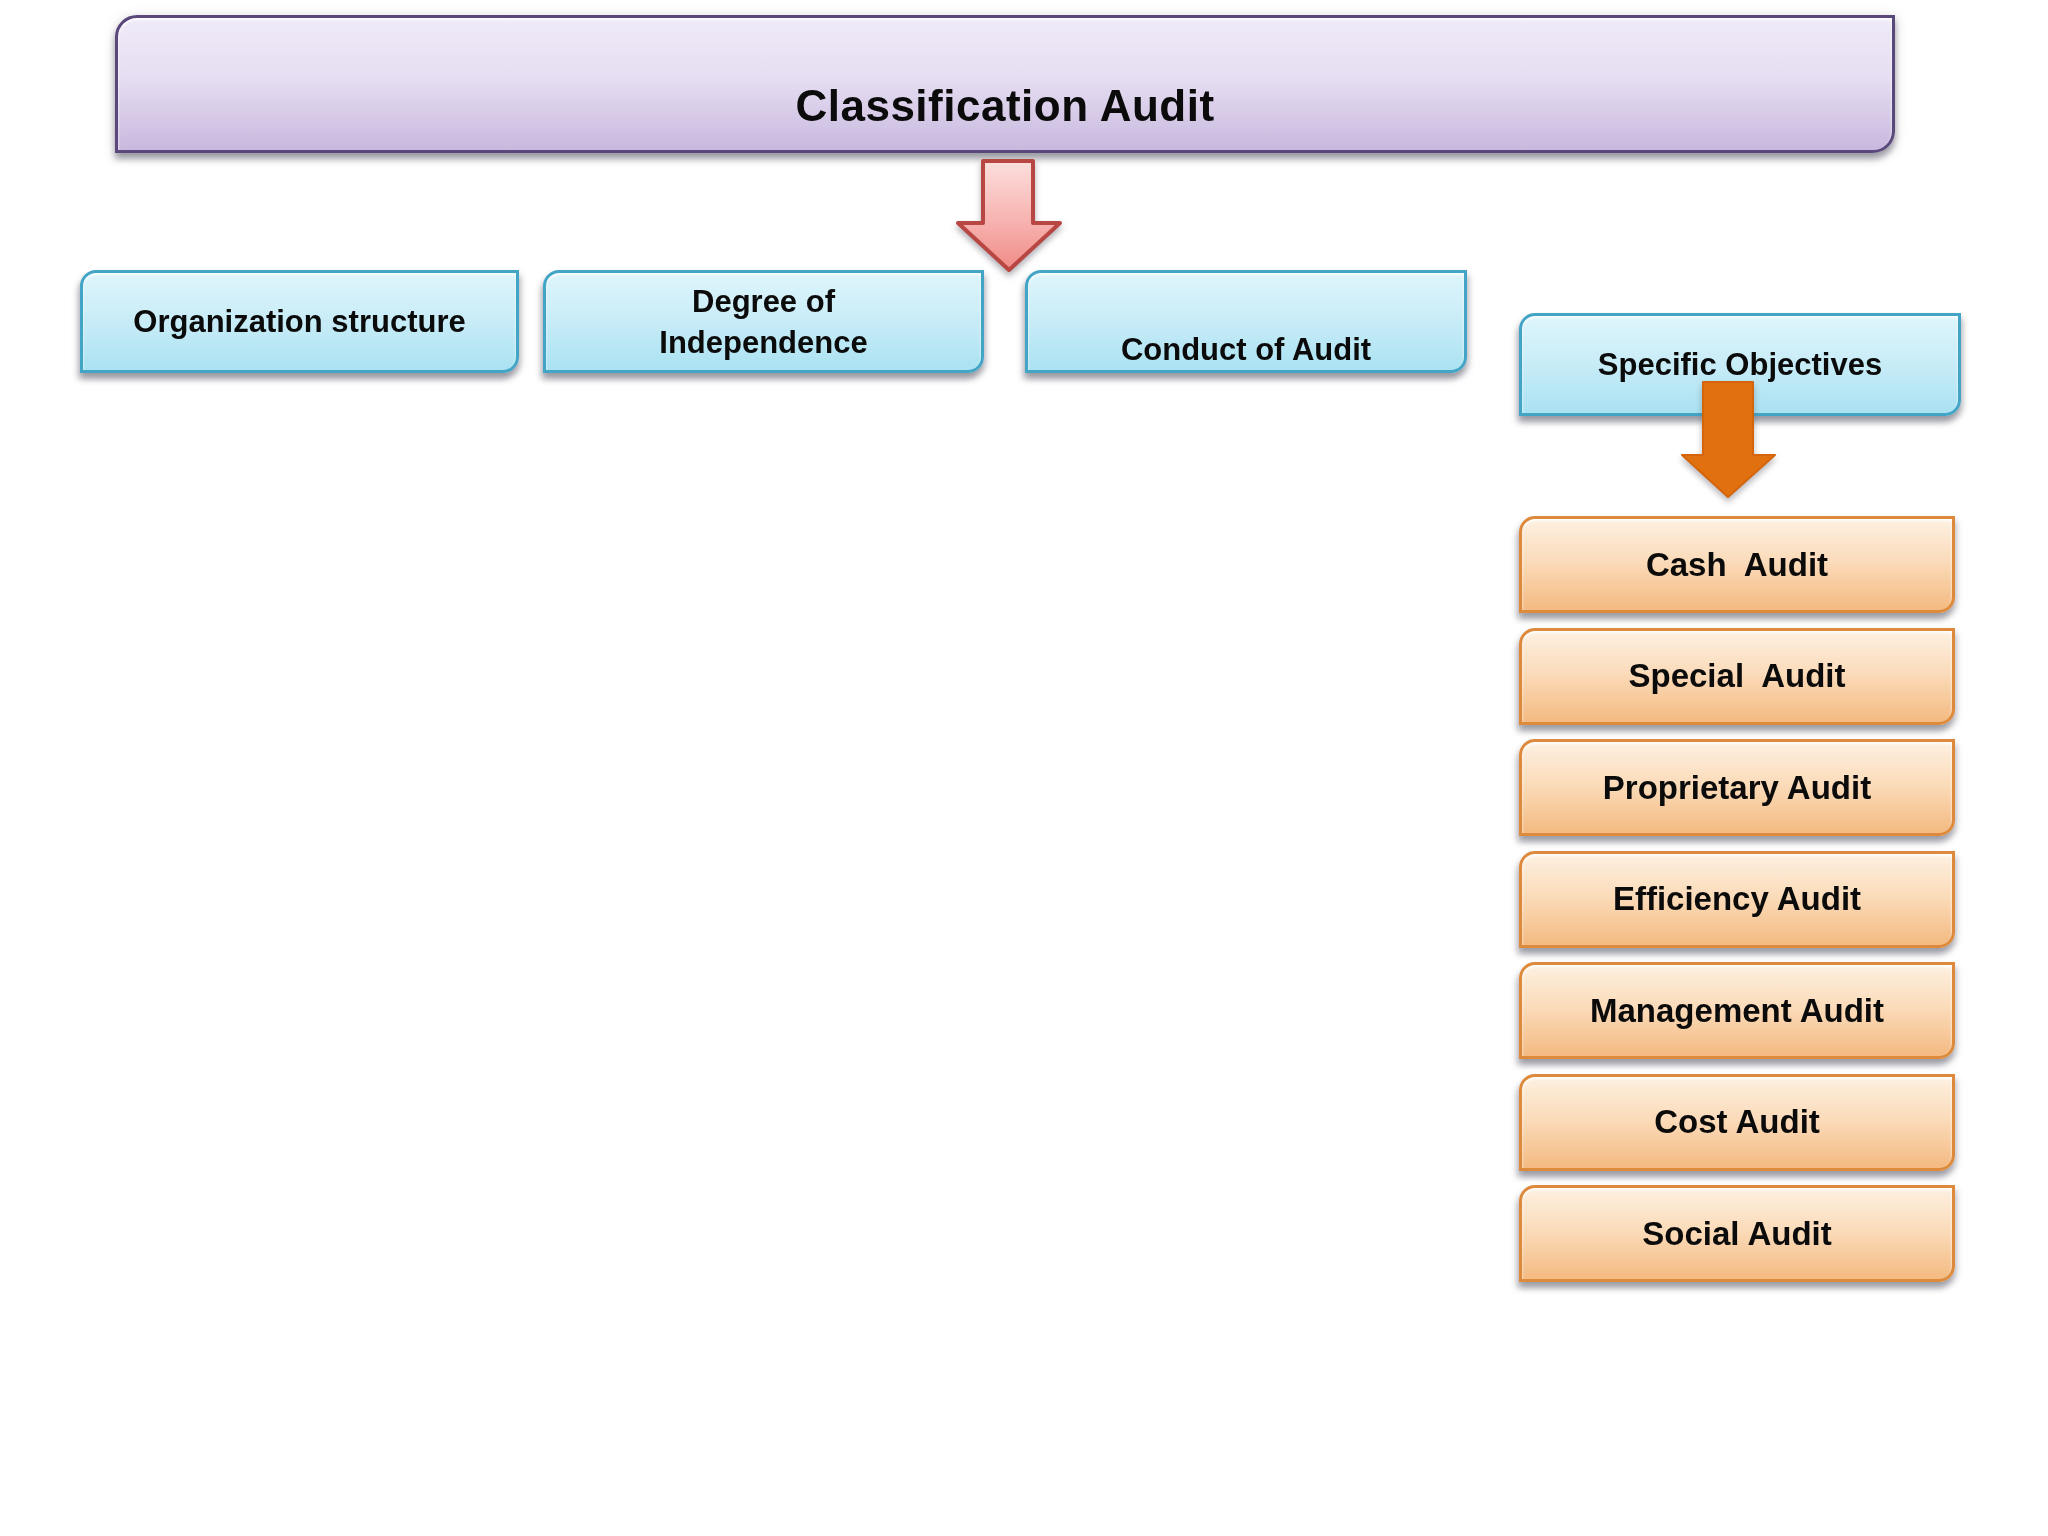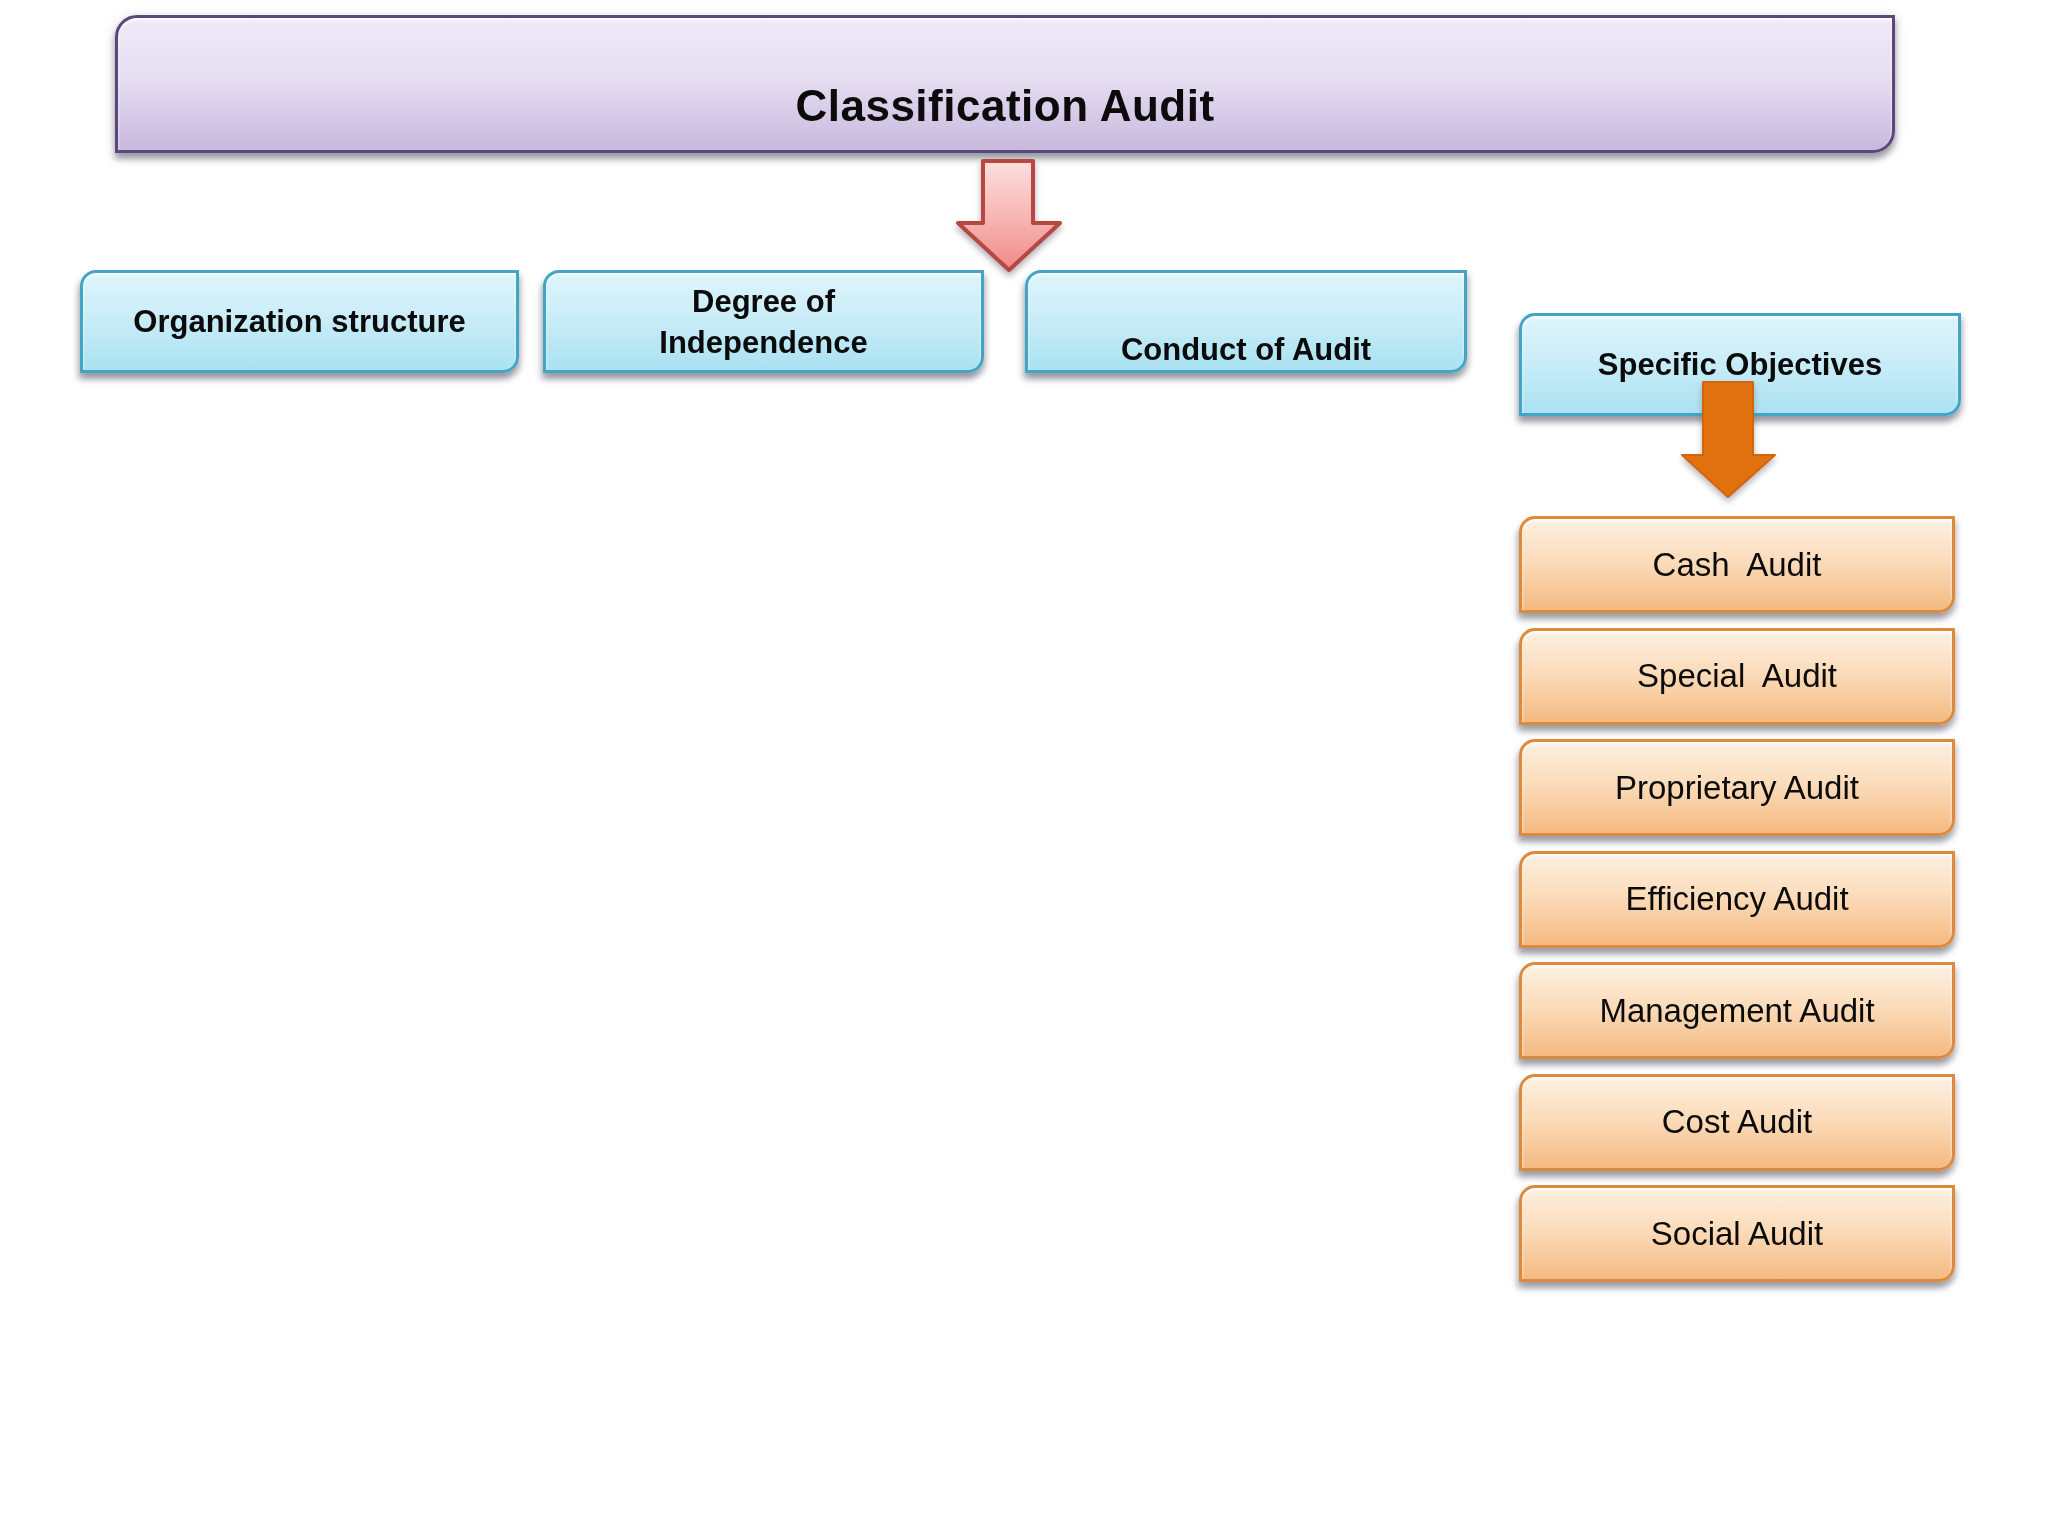--- a/index.html
+++ b/index.html
@@ -52,21 +52,21 @@
   .obj-box{
     height:97px;box-sizing:border-box;
     background:linear-gradient(180deg,#fdf0e1 0%,#fbdcbb 45%,#f4ba81 100%);
     border:3px solid #dd8a3c;
     border-radius:16px 0 16px 0;
     box-shadow:-2px 6px 6px rgba(95,95,110,0.45),2px 5px 6px rgba(95,95,110,0.3),
                inset 0 2px 3px rgba(255,255,255,0.9);
     display:flex;align-items:center;justify-content:center;text-align:center;
   }
   .obj-box .label{
-    font-size:33px;font-weight:normal;color:#0b0b0b;white-space:pre;
+    font-size:33px;font-weight:bold;color:#0b0b0b;white-space:pre;
   }
 
   
   svg.arrow{overflow:visible;}
 </style>
 </head>
 <body>
 
 <div class="abs title-box">
   <span class="label">Classification Audit</span>

